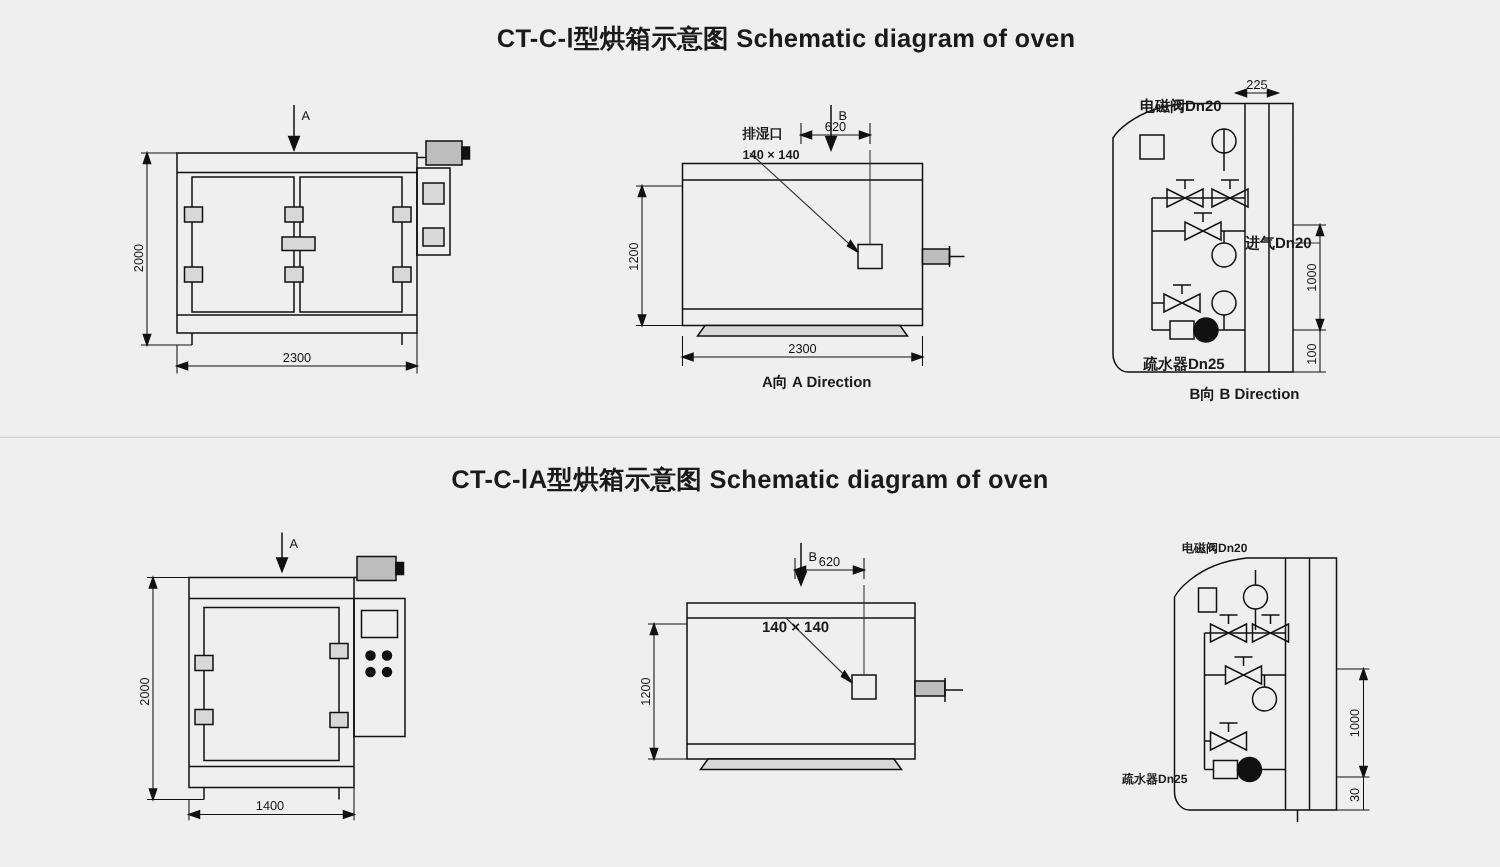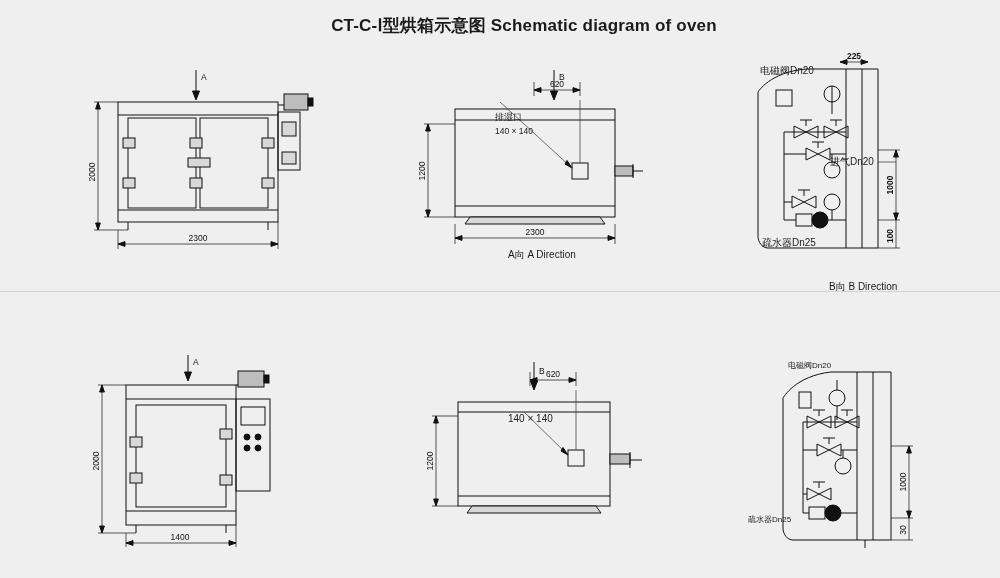--- a/index.html
+++ b/index.html
@@ -54,20 +54,21 @@
   .fillnone { fill: none; stroke: #111; stroke-width: 1; }
 
   .t    { font-size: 8.5px; fill: #111; font-family: "Liberation Sans", sans-serif; }
   .tv   { font-size: 8.5px; fill: #111; font-family: "Liberation Sans", sans-serif; }
 
   .caption {
     position: absolute;
     font-size: 10px;
     color: #1a1a1a;
     white-space: nowrap;
+    font-weight: bold;
   }
 </style>
 </head>
 <body>
 
 <div class="panel" id="panel-top">
   <div class="panel-title">CT-C-Ⅰ型烘箱示意图 Schematic diagram of oven</div>
 
   <div class="fig" style="left:70px; top:60px;">
     <svg width="250" height="200" viewBox="0 0 250 200">
@@ -159,27 +160,27 @@
       <text class="tv" x="25" y="115" transform="rotate(-90 25 115)" text-anchor="middle">1200</text>
 
       <line class="dimln" x1="55" y1="182" x2="215" y2="182"></line>
       <polygon class="fillk" points="55,182 62,179.6 62,184.4"></polygon>
       <polygon class="fillk" points="215,182 208,179.6 208,184.4"></polygon>
       <line class="dimln" x1="55" y1="168" x2="55" y2="188"></line>
       <line class="dimln" x1="215" y1="168" x2="215" y2="188"></line>
       <text class="tv" x="135" y="179" text-anchor="middle">2300</text>
     </svg>
   </div>
-  <div class="caption" style="left:495px; top:83px;margin-top:28px;">
+  <div class="caption" style="left:495px; top:83px;">
     <div style="font-size:9px;">排湿口</div>
     <div style="font-size:8.5px; margin-top:2px;">140 × 140</div>
   </div>
   <div class="caption" style="left:508px; top:248px;">A向 A Direction</div>
 
-  <div class="fig" style="left:728px; top:52px;font-weight:bold;">
+  <div class="fig" style="left:712px; top:52px;">
     <svg width="235" height="205" viewBox="0 0 235 205">
 
       <path class="ln" d="M30,40 C30,40 42,20 78,17 L150,17 L150,196 L40,196 C34,196 30,190 30,184 Z" fill="none"></path>
 
       <line class="ln" x1="118" y1="17" x2="118" y2="196"></line>
       <line class="ln" x1="134" y1="17" x2="134" y2="196"></line>
 
       <line class="dimln" x1="112" y1="10" x2="140" y2="10"></line>
       <polygon class="fillk" points="112,10 119,7.6 119,12.4"></polygon>
       <polygon class="fillk" points="140,10 133,7.6 133,12.4"></polygon>
@@ -240,26 +241,27 @@
       <text class="tv" x="165" y="133" transform="rotate(-90 165 133)" text-anchor="middle">1000</text>
 
       <line class="dimln" x1="168" y1="168" x2="168" y2="196"></line>
       <line class="dimln" x1="150" y1="196" x2="172" y2="196"></line>
       <text class="tv" x="165" y="184" transform="rotate(-90 165 184)" text-anchor="middle">100</text>
     </svg>
   </div>
   <div class="caption" style="left:760px; top:64px;">电磁阀Dn20</div>
   <div class="caption" style="left:830px; top:155px;">进气Dn20</div>
   <div class="caption" style="left:762px; top:236px;">疏水器Dn25</div>
-  <div class="caption" style="left:793px; top:280px;margin-left:36px;">B向 B Direction</div>
+  <div class="caption" style="left:793px; top:256px;">B向 B Direction</div>
 </div>
 
 <div class="divider"></div>
 
 <div class="panel" id="panel-bottom">
+  <div class="panel-title">CT-C-ⅠA型烘箱示意图 Schematic diagram of oven</div>
 
   <div class="fig" style="left:70px; top:55px;">
     <svg width="250" height="200" viewBox="0 0 250 200">
 
       <line class="ln" x1="118" y1="8" x2="118" y2="30"></line>
       <polygon class="fillk" points="118,34 114.5,25 121.5,25"></polygon>
       <text class="t" x="123" y="18">A</text>
 
       <rect class="fillnone" x="56" y="38" width="110" height="140"></rect>
       <line class="ln" x1="56" y1="52" x2="166" y2="52"></line>

